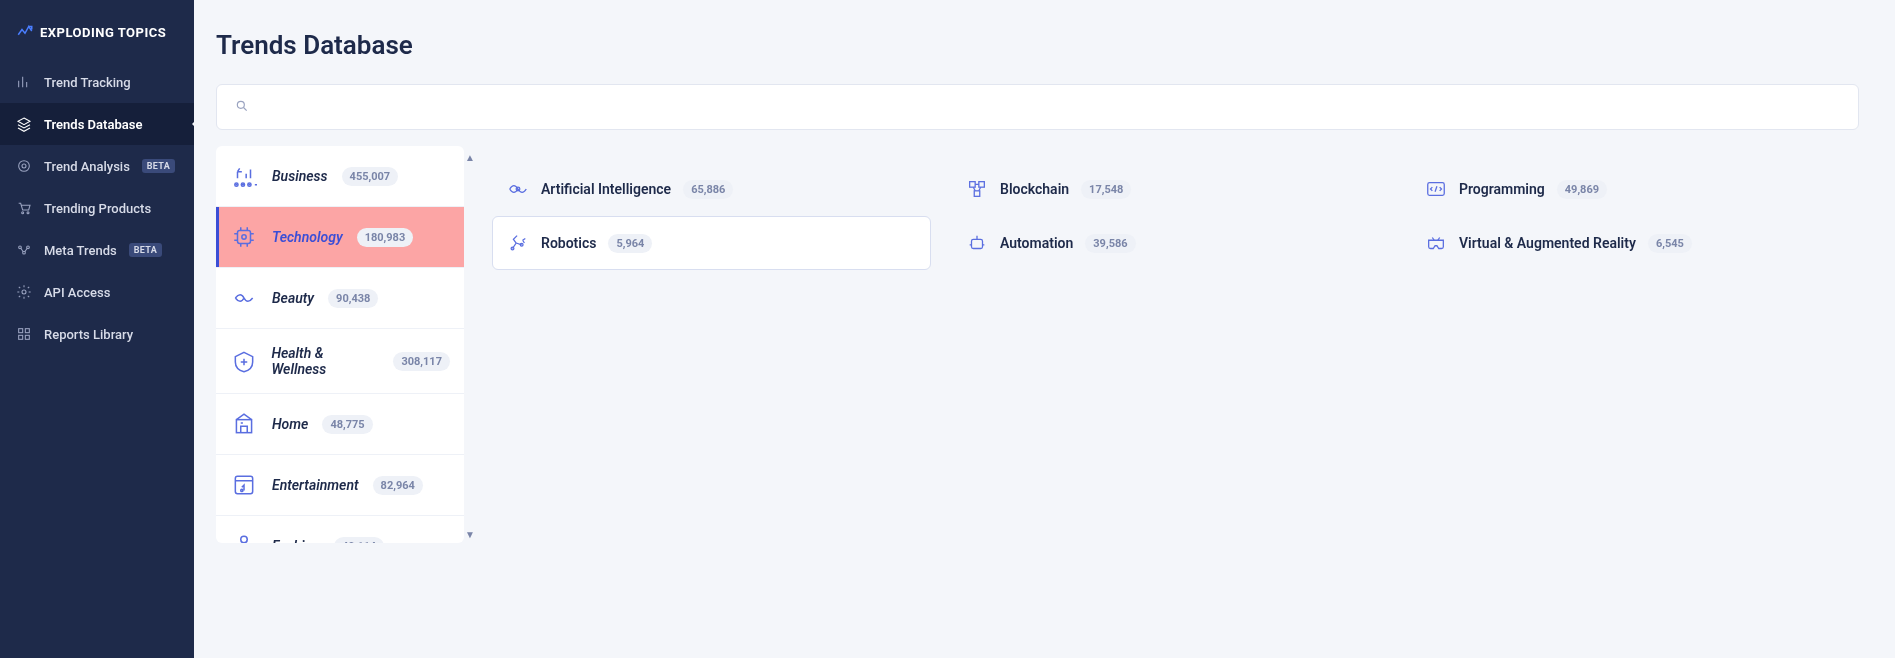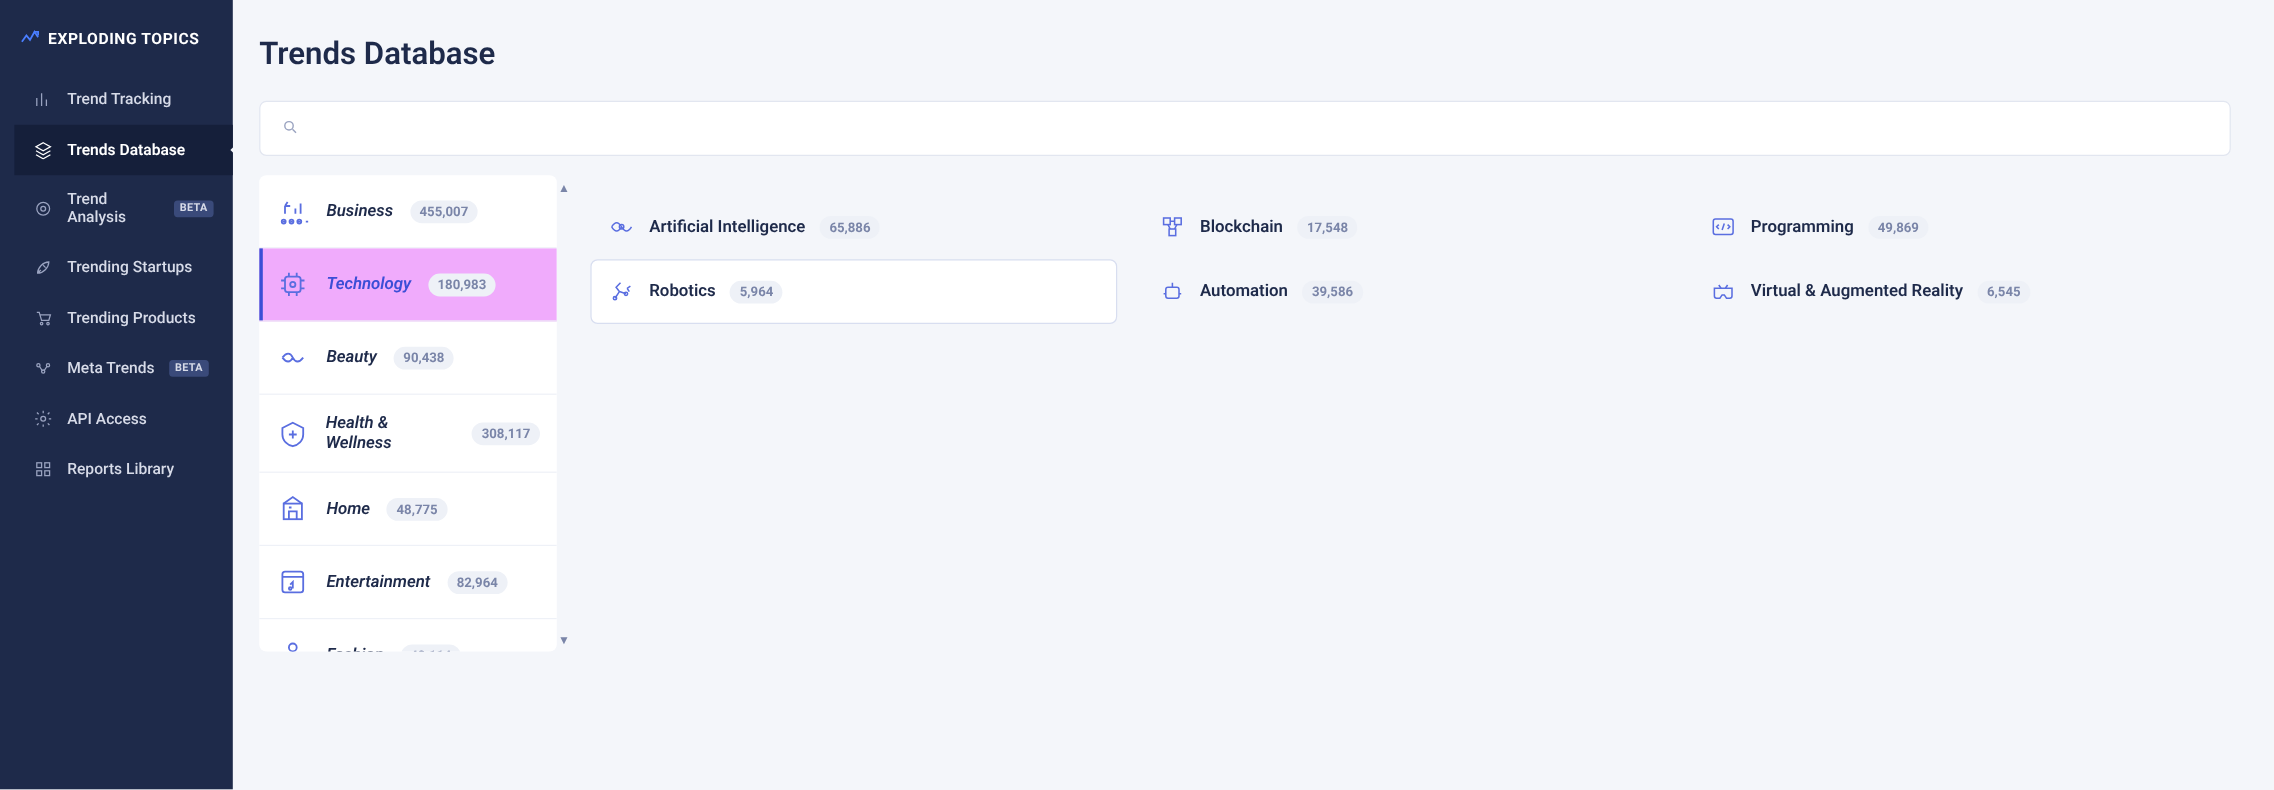--- a/index.html
+++ b/index.html
@@ -3,21 +3,21 @@
 <meta charset="utf-8">
 <style>
   * { box-sizing: border-box; margin: 0; padding: 0; font-family: -apple-system, BlinkMacSystemFont, "Segoe UI", Roboto, sans-serif; }
   body { background: #f4f6fa; color: #1e2a4a; overflow: hidden; }
   .app { display: flex; height: 658px; width: 1895px; justify-content: center; }
 
   
   .sidebar { width: 194px; background: #1e2a4a; color: #fff; display: flex; flex-direction: column; }
   .logo { display: flex; align-items: center; gap: 6px; padding: 22px 16px 18px; font-weight: 700; font-size: 13px; letter-spacing: .5px; }
   .logo svg { width: 18px; height: 18px; }
-  .nav { display: flex; flex-direction: column; margin-left: 12px; }
+  .nav { display: flex; flex-direction: column; }
   .nav-item { display: flex; align-items: center; gap: 12px; padding: 13px 16px; font-size: 13px; font-weight: 500; color: #d7dbe8; cursor: pointer; position: relative; }
   .nav-item.active { background: #151f3a; color: #fff; font-weight: 600; }
   .nav-item.active::after { content: ""; position: absolute; right: -6px; top: 50%; transform: translateY(-50%); width: 0; height: 0; border-top: 8px solid transparent; border-bottom: 8px solid transparent; border-right: 8px solid #f4f6fa; }
   .nav-icon { width: 16px; height: 16px; display:flex; align-items:center; justify-content:center; }
   .nav-icon svg { width: 16px; height: 16px; stroke: #9aa3c0; fill: none; stroke-width: 1.6; }
   .nav-item.active .nav-icon svg { stroke: #fff; }
   .beta { background: #3a4a7a; color: #d7dbe8; font-size: 9px; font-weight: 700; padding: 2px 5px; border-radius: 3px; letter-spacing: .3px; }
 
   
   .main { flex: 1; padding: 30px 36px 0 22px; display: flex; flex-direction: column; }
@@ -27,21 +27,21 @@
   .search-bar svg { width: 14px; height: 14px; stroke: #9aa3c0; fill: none; stroke-width: 2; margin-right: 12px; }
   .search-bar input { border: none; outline: none; font-size: 14px; color: #1e2a4a; flex: 1; background: transparent; }
   .search-bar input::placeholder { color: #9aa3c0; }
 
   .content-row { display: flex; gap: 0; flex: 1; min-height: 0; }
 
   
   .cat-col { width: 248px; position: relative; }
   .cat-scroll { background: #fff; border-radius: 6px; height: 397px; overflow: hidden; }
   .cat-item { display: flex; align-items: center; gap: 14px; padding: 16px 14px; border-bottom: 1px solid #eef1f7; cursor: pointer; position: relative; }
-  .cat-item.active { background: #f0abfc; }
+  .cat-item.active { background: #fca5a5; }
   .cat-item.active::before { content:""; position:absolute; left:0; top:0; bottom:0; width:3px; background:#3b4ed6; }
   .cat-icon { width: 28px; height: 28px; display:flex; align-items:center; justify-content:center; }
   .cat-icon svg { width: 26px; height: 26px; stroke: #5a6ee0; fill: none; stroke-width: 1.4; }
   .cat-label { font-size: 14px; font-weight: 600; color: #1e2a4a; font-style: italic; }
   .cat-item.active .cat-label { color: #3b4ed6; }
   .count-pill { background: #eef1f7; color: #7a85a8; font-size: 11px; font-weight: 700; padding: 3px 8px; border-radius: 10px; }
 
   .scroll-arrow { position: absolute; right: -12px; width: 12px; height: 14px; display:flex; align-items:center; justify-content:center; color:#7a85a8; font-size:10px; cursor:pointer;}
   .scroll-arrow.up { top: 4px; }
 
@@ -91,28 +91,20 @@
               <circle cx="12" cy="12" r="8"></circle>
               <circle cx="12" cy="12" r="3"></circle>
             </svg>
           </span>
         <span>Trend Analysis</span>
         <span class="beta">BETA</span>
       </div>
       <div class="nav-item">
         <span class="nav-icon">
             <svg viewBox="0 0 24 24">
-              <path d="M5 19c0-7 7-14 14-14 0 7-7 14-14 14zM9 15l-4 4M12 9l3 3"></path>
-            </svg>
-          </span>
-        <span>Trending Startups</span>
-      </div>
-      <div class="nav-item">
-        <span class="nav-icon">
-            <svg viewBox="0 0 24 24">
               <path d="M4 5h3l3 10h9l2-7H8"></path>
               <circle cx="10" cy="19" r="1.5"></circle>
               <circle cx="18" cy="19" r="1.5"></circle>
             </svg>
           </span>
         <span>Trending Products</span>
       </div>
       <div class="nav-item">
         <span class="nav-icon">
             <svg viewBox="0 0 24 24">

